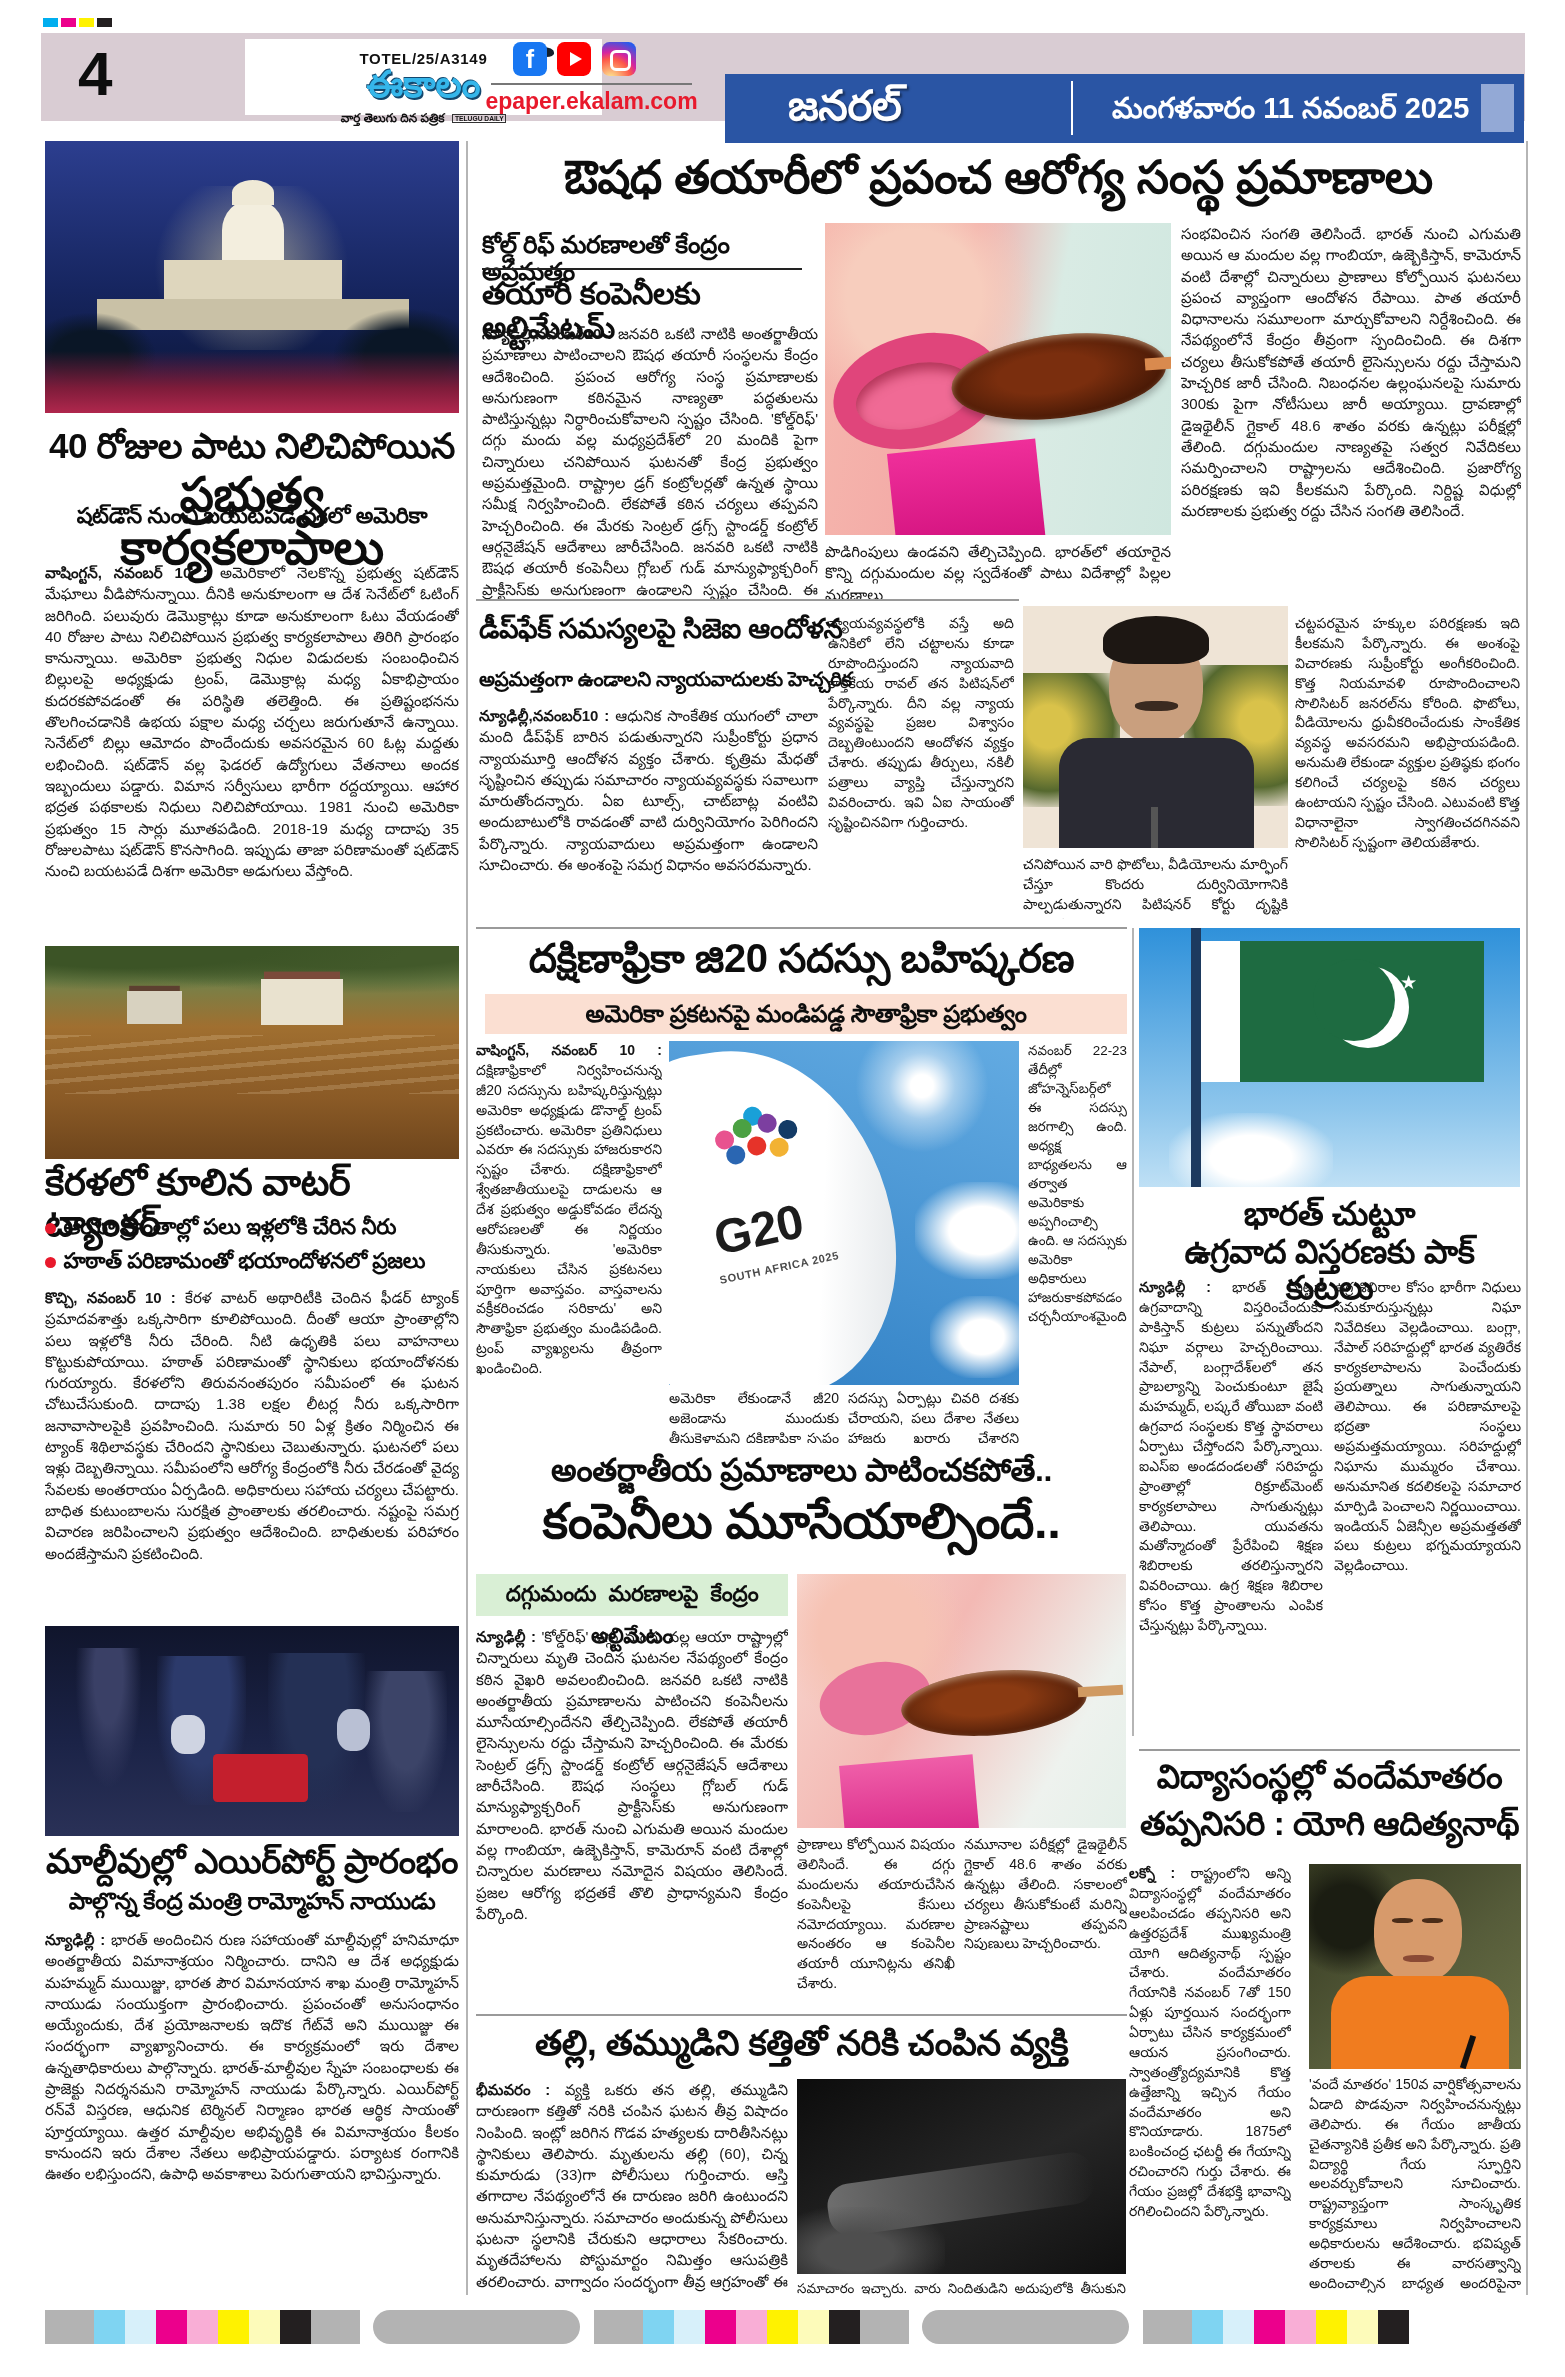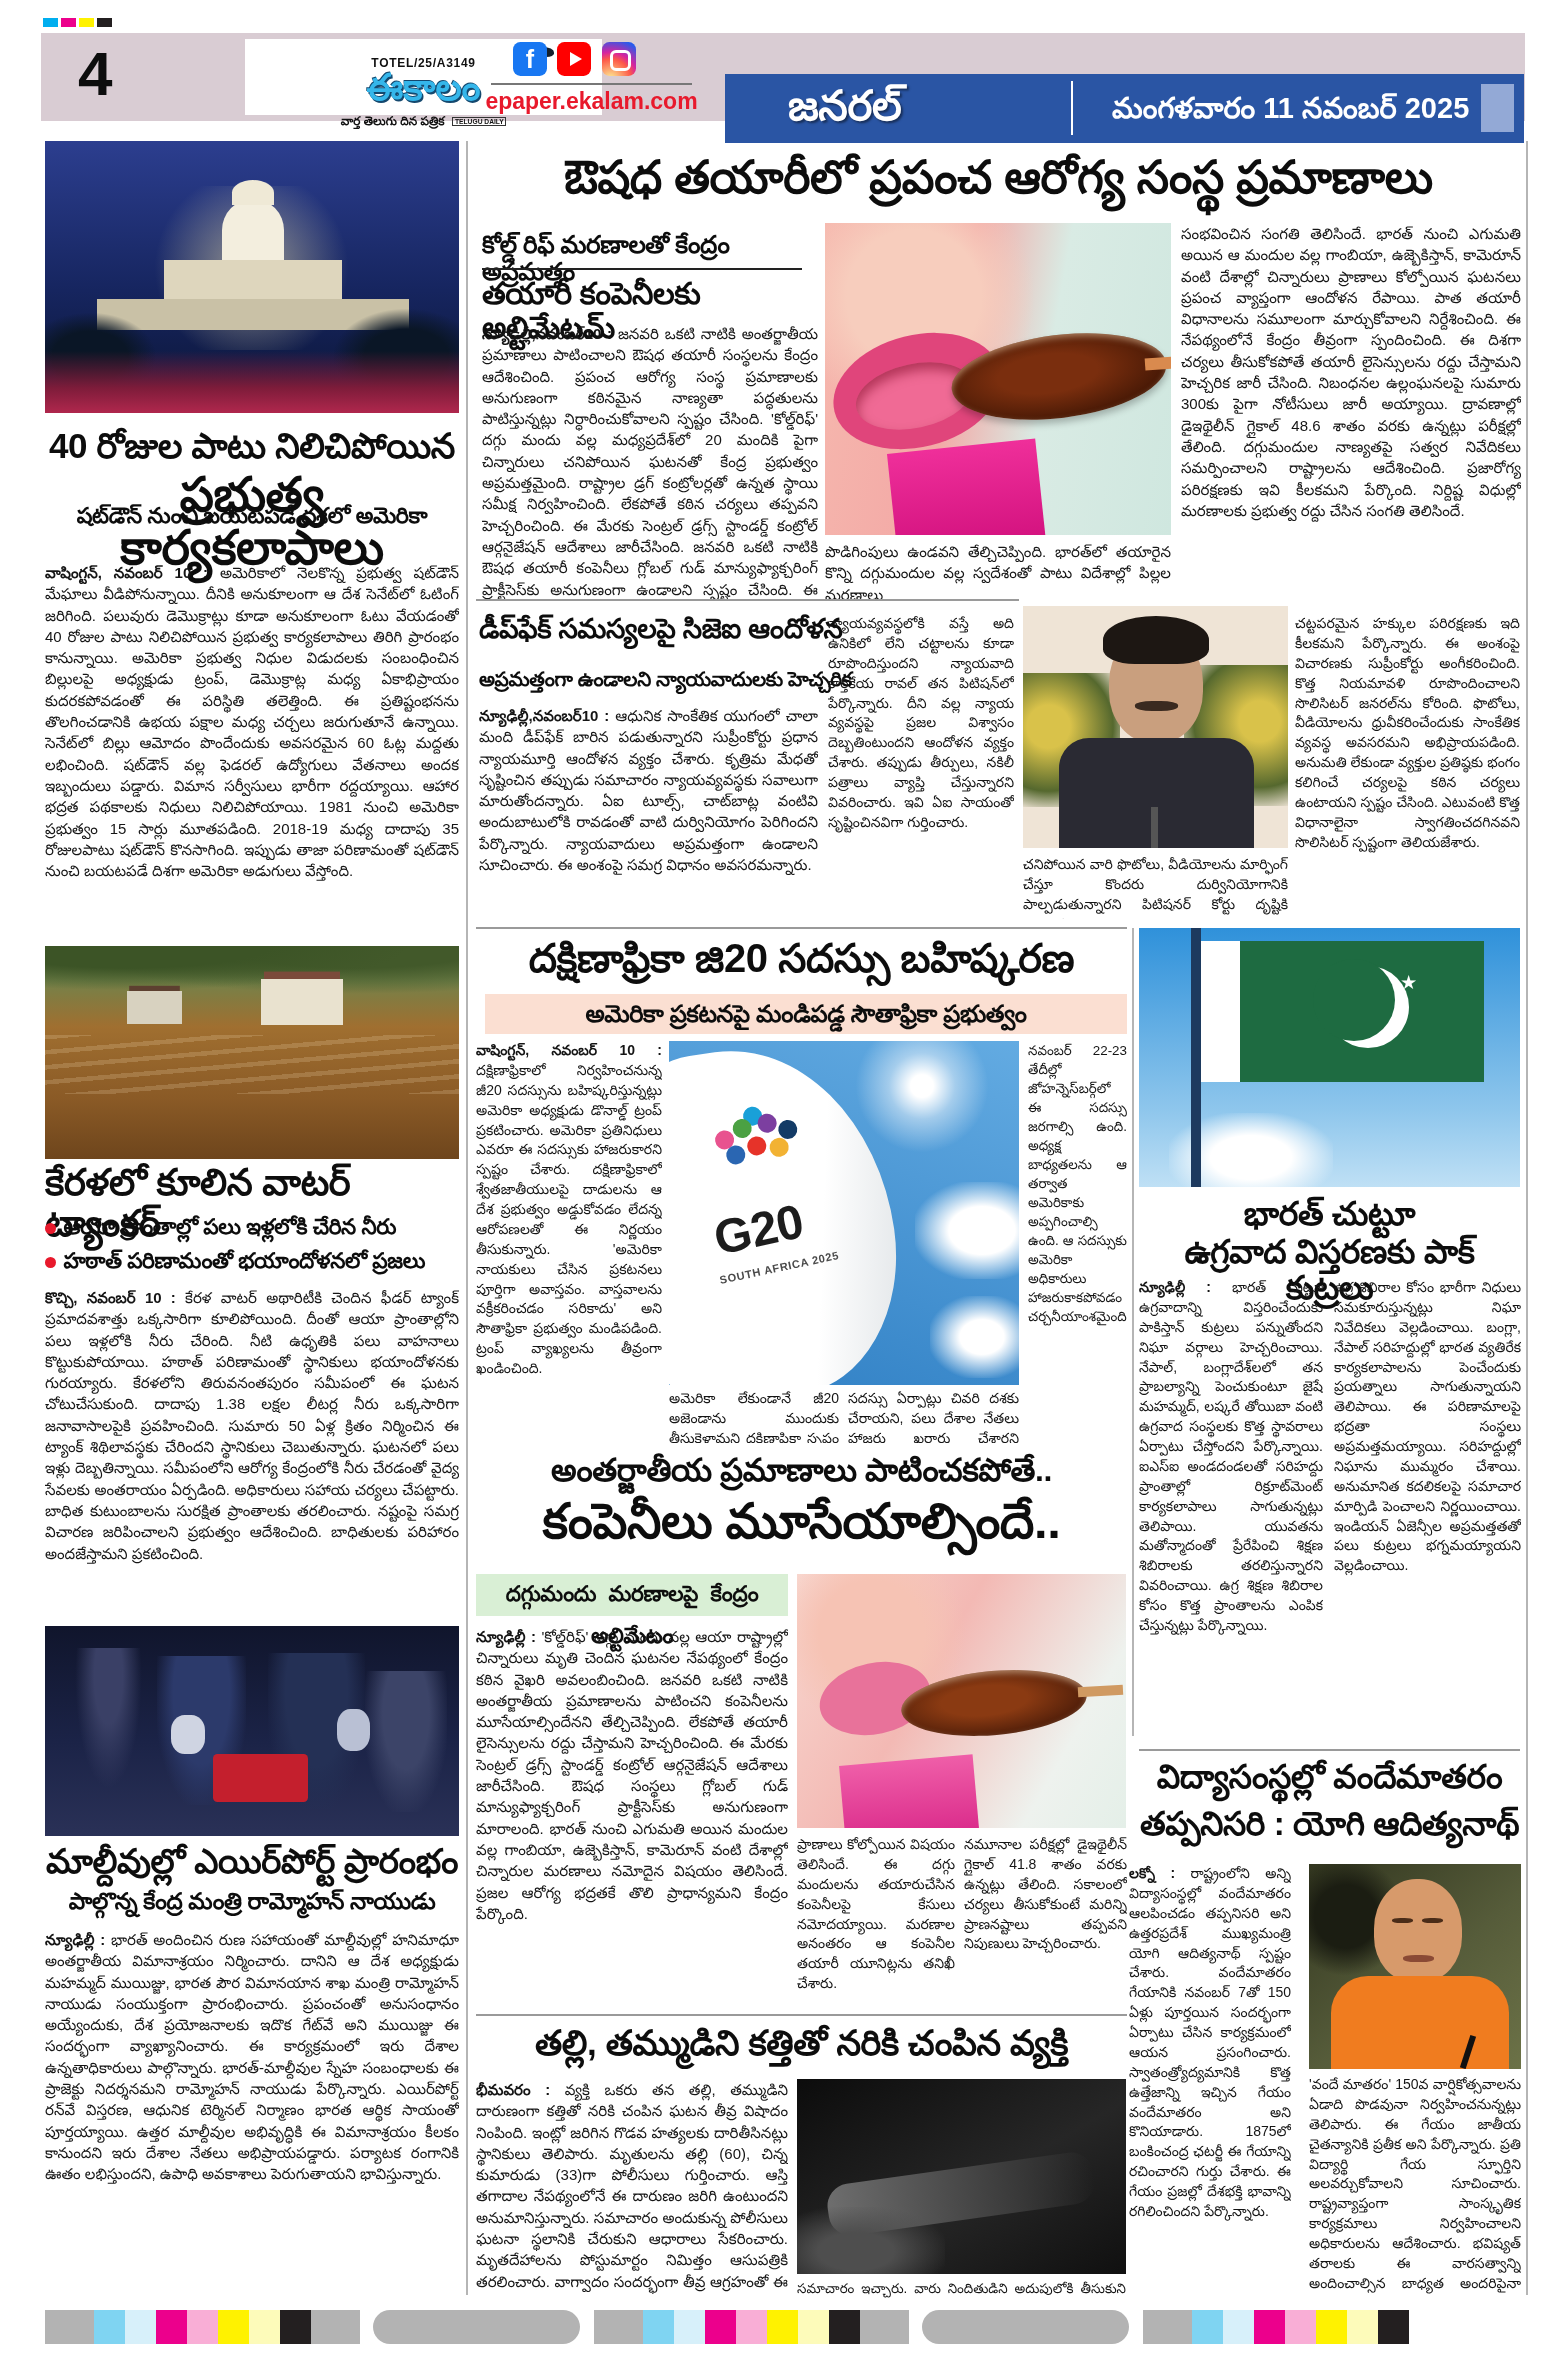--- a/index.html
+++ b/index.html
@@ -40,21 +40,21 @@
 
 <div class="abs" style="left:43px;top:16.4px;">
   <span class="mark" style="background:#00aeef;"></span><span class="mark" style="background:#ec008c;"></span><span class="mark" style="background:#fff200;"></span><span class="mark" style="background:#231f20;"></span>
 </div>
 
 <div class="abs hdrbar" style="left:41px;top:33px;width:1484px;height:88px;"></div>
 
 <div class="abs hl" style="left:78px;top:40px;font-size:62px;">4</div>
 
 <div class="abs" style="left:245px;top:39px;width:357px;height:76px;background:#fff;">
-  <div class="ctr" style="font-size:12px;font-weight:bold;letter-spacing:0.7px;padding-top:17px;">TOTEL/25/A3149</div>
+  <div class="ctr" style="font-size:15px;font-weight:bold;letter-spacing:0.7px;padding-top:11px;">TOTEL/25/A3149</div>
 
   <div class="abs" style="right:45px;top:1.5px;width:34px;height:19.3px;">
     <div class="abs" style="left:9px;top:6px;width:22px;height:10.4px;background:#14202c;border-radius:60% 60% 40% 40%;"></div>
     <div class="abs" style="left:4.5px;top:3px;width:9px;height:8.2px;background:#14202c;border-radius:50%;"></div>
     <div class="abs" style="left:0;top:5.2px;width:0;height:0;border-right:6px solid #14202c;border-top:2.2px solid transparent;border-bottom:2.2px solid transparent;"></div>
   </div>
   <div class="ctr logo-main" style="font-size:37px;margin-top:-3px;">ఈకాలం</div>
   <div class="ctr" style="font-size:12px;font-weight:bold;margin-top:-4.5px;">
     <span>వార్త తెలుగు దిన పత్రిక</span>
     <span style="font-size:6.7px;border:0.7px solid #333;padding:0 1.5px;margin-left:4.5px;vertical-align:middle;">TELUGU DAILY</span>
@@ -227,21 +227,21 @@
 </div>
 
 <div class="photo" style="left:797px;top:1574px;width:329px;height:254px;background:linear-gradient(120deg,#f8d7cf 0%,#f3b9b4 40%,#eef2ee 78%,#e4efe8 100%);">
   <div class="abs" style="left:-22px;top:-30px;width:193px;height:178px;background:radial-gradient(circle,#f6c3b4 40%,transparent 72%);"></div>
   <div class="abs" style="left:22px;top:89px;width:112px;height:71px;background:#e8729a;border-radius:50%;transform:rotate(-12deg);"></div>
   <div class="abs" style="left:104px;top:97px;width:186px;height:64px;background:radial-gradient(ellipse at 45% 45%,#8a3a12 30%,#54200a 70%,#371404 100%);border-radius:50%;transform:rotate(-5deg);box-shadow:inset 0 3px 6px rgba(255,225,190,0.5);"></div>
   <div class="abs" style="left:281px;top:112px;width:45px;height:10.4px;background:#d09a62;transform:rotate(-3deg);"></div>
   <div class="abs" style="left:45px;top:186px;width:134px;height:74px;background:linear-gradient(180deg,#ef5ea8,#db2d8c);transform:rotate(-5deg);"></div>
 </div>
 <div class="abs bd" style="left:797px;top:1835px;width:158px;height:168px;font-size:14px;">ప్రాణాలు కోల్పోయిన విషయం తెలిసిందే. ఈ దగ్గు మందులను తయారుచేసిన కంపెనీలపై కేసులు నమోదయ్యాయి. మరణాల అనంతరం ఆ కంపెనీల తయారీ యూనిట్లను తనిఖీ చేశారు.</div>
-<div class="abs bd" style="left:964px;top:1835px;width:163px;height:168px;font-size:14px;">నమూనాల పరీక్షల్లో డైఇథైలీన్ గ్లైకాల్ 41.8 శాతం వరకు ఉన్నట్లు తేలింది. సకాలంలో చర్యలు తీసుకోకుంటే మరిన్ని ప్రాణనష్టాలు తప్పవని నిపుణులు హెచ్చరించారు.</div>
+<div class="abs bd" style="left:964px;top:1835px;width:163px;height:168px;font-size:14px;">నమూనాల పరీక్షల్లో డైఇథైలీన్ గ్లైకాల్ 48.6 శాతం వరకు ఉన్నట్లు తేలింది. సకాలంలో చర్యలు తీసుకోకుంటే మరిన్ని ప్రాణనష్టాలు తప్పవని నిపుణులు హెచ్చరించారు.</div>
 
 <div class="abs rule" style="left:476px;top:2014px;width:651px;height:2.2px;"></div>
 <div class="abs hl ctr" style="left:476px;top:2024px;width:651px;font-size:35px;">తల్లి, తమ్ముడిని కత్తితో నరికి చంపిన వ్యక్తి</div>
 <div class="abs bd" style="left:476px;top:2079px;width:312px;height:216px;">
   <b>భీమవరం :</b>
   <span>వ్యక్తి ఒకరు తన తల్లి, తమ్ముడిని దారుణంగా కత్తితో నరికి చంపిన ఘటన తీవ్ర విషాదం నింపింది. ఇంట్లో జరిగిన గొడవ హత్యలకు దారితీసినట్లు స్థానికులు తెలిపారు. మృతులను తల్లి (60), చిన్న కుమారుడు (33)గా పోలీసులు గుర్తించారు. ఆస్తి తగాదాల నేపథ్యంలోనే ఈ దారుణం జరిగి ఉంటుందని అనుమానిస్తున్నారు. సమాచారం అందుకున్న పోలీసులు ఘటనా స్థలానికి చేరుకుని ఆధారాలు సేకరించారు. మృతదేహాలను పోస్టుమార్టం నిమిత్తం ఆసుపత్రికి తరలించారు. వాగ్వాదం సందర్భంగా తీవ్ర ఆగ్రహంతో ఈ ఘాతుకానికి పాల్పడినట్లు చెబుతున్నారు. కుటుంబ సభ్యుల రోదనలు మిన్నంటాయి. స్థానికంగా ఉద్రిక్త వాతావరణం నెలకొంది.</span>
 </div>
 <div class="photo" style="left:797px;top:2079px;width:329px;height:195px;background:linear-gradient(150deg,#0c0c0c 0%,#262626 55%,#101010 100%);">
   <div class="abs" style="left:30px;top:89px;width:268px;height:52px;background:linear-gradient(90deg,#6e6e6e,#3a3a3a 70%,transparent);border-radius:22px;transform:rotate(-8deg);"></div>
   <div class="abs" style="left:-30px;bottom:-22px;width:178px;height:89px;background:radial-gradient(ellipse,#4e4e4e 30%,transparent 75%);"></div>

